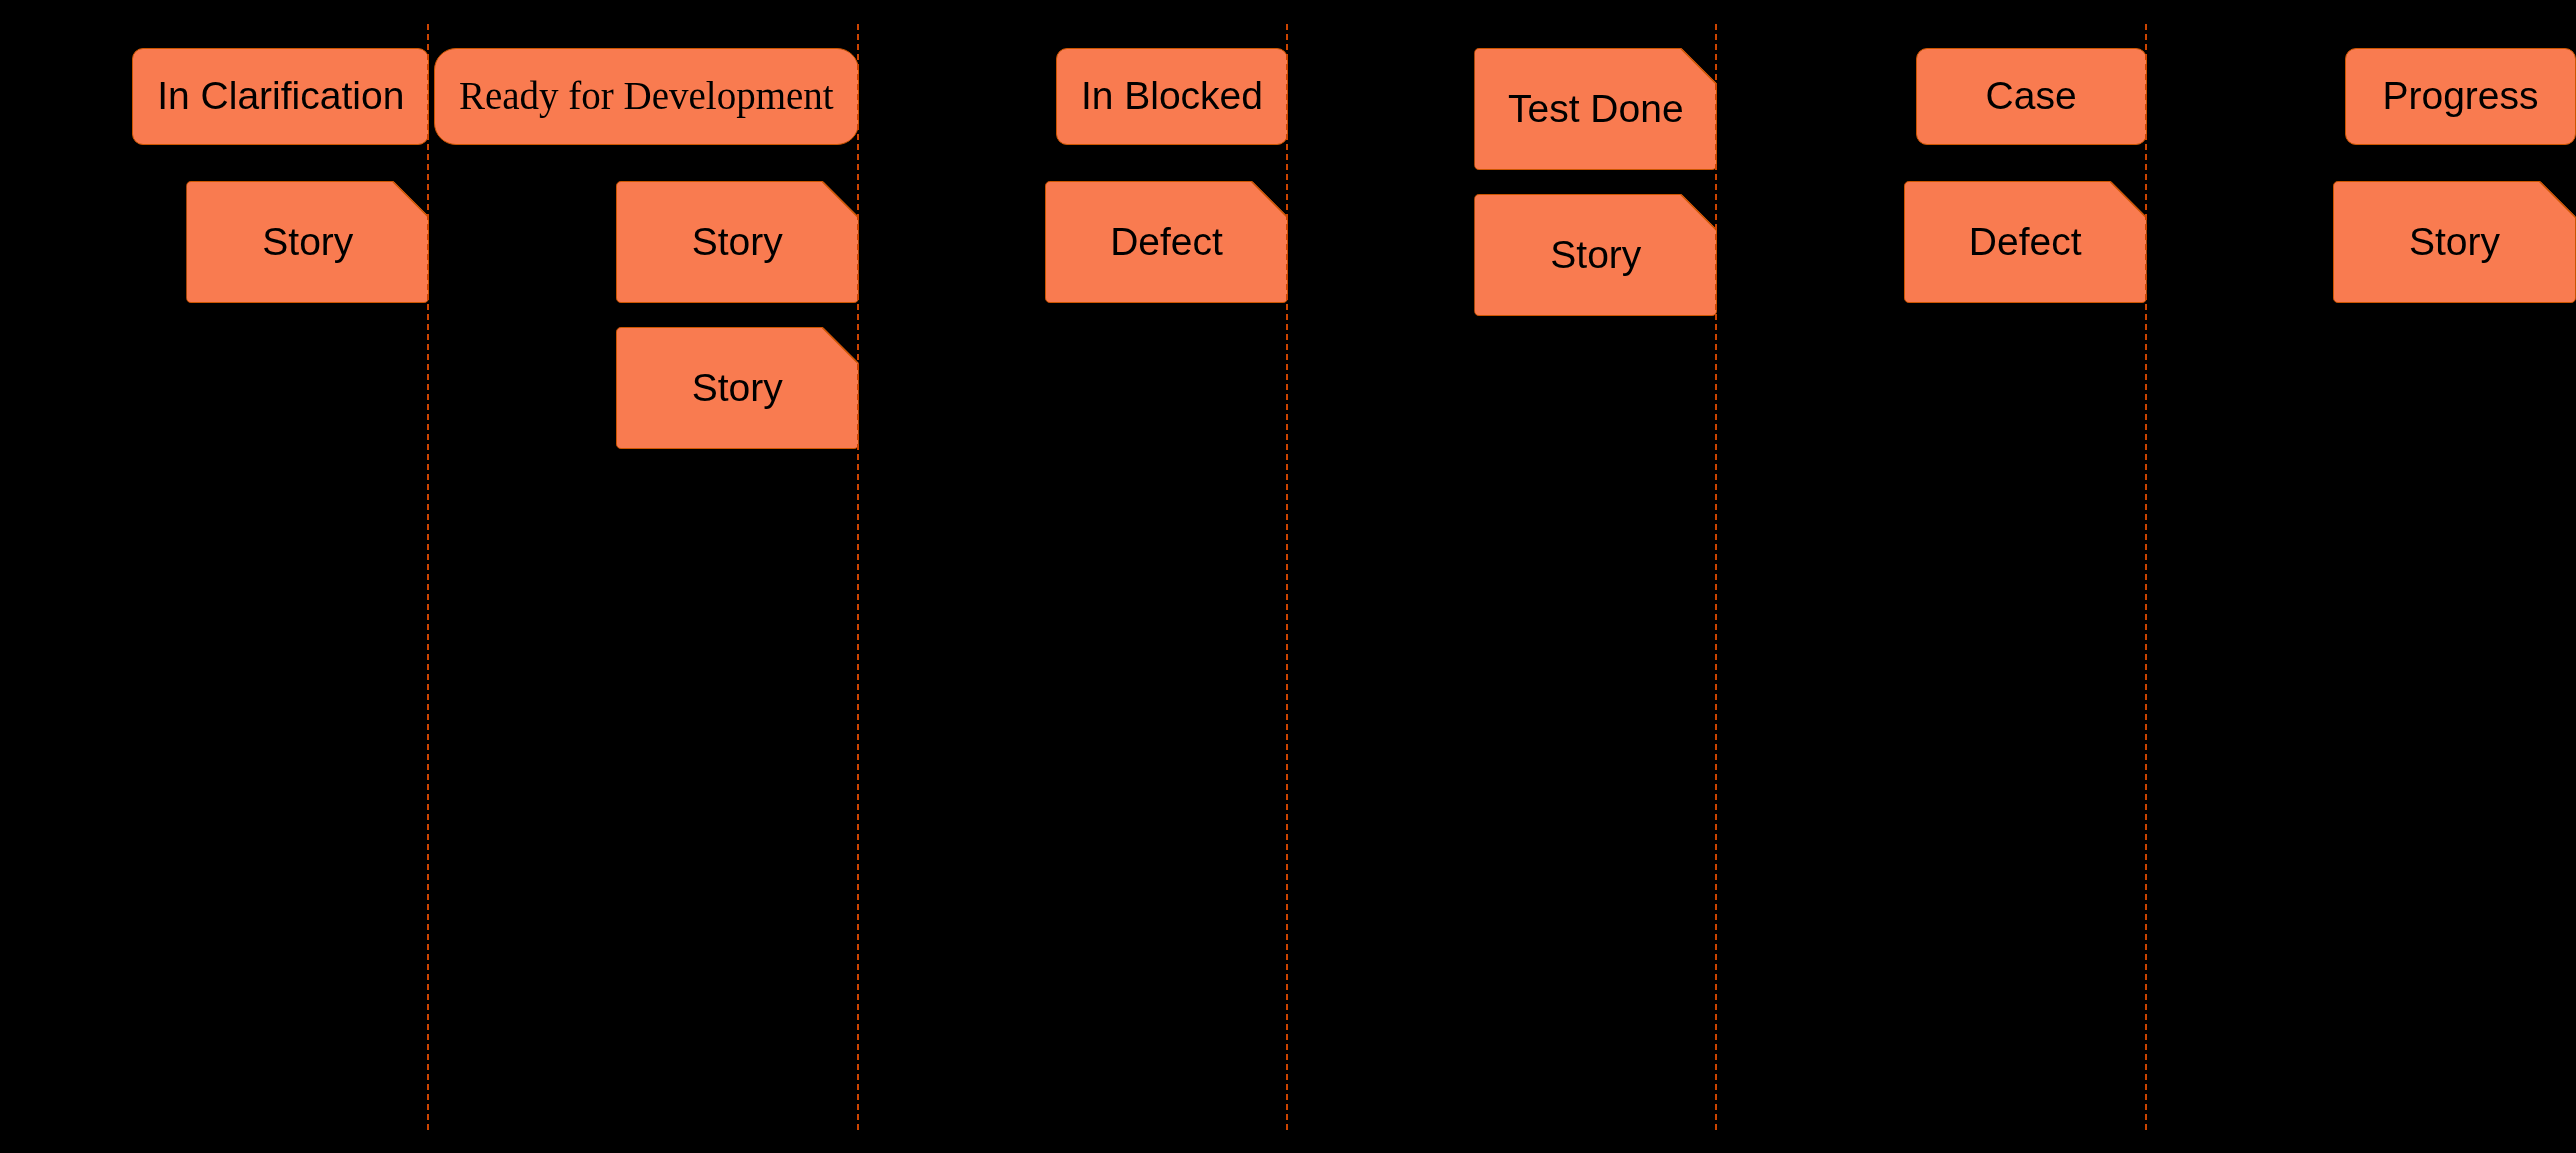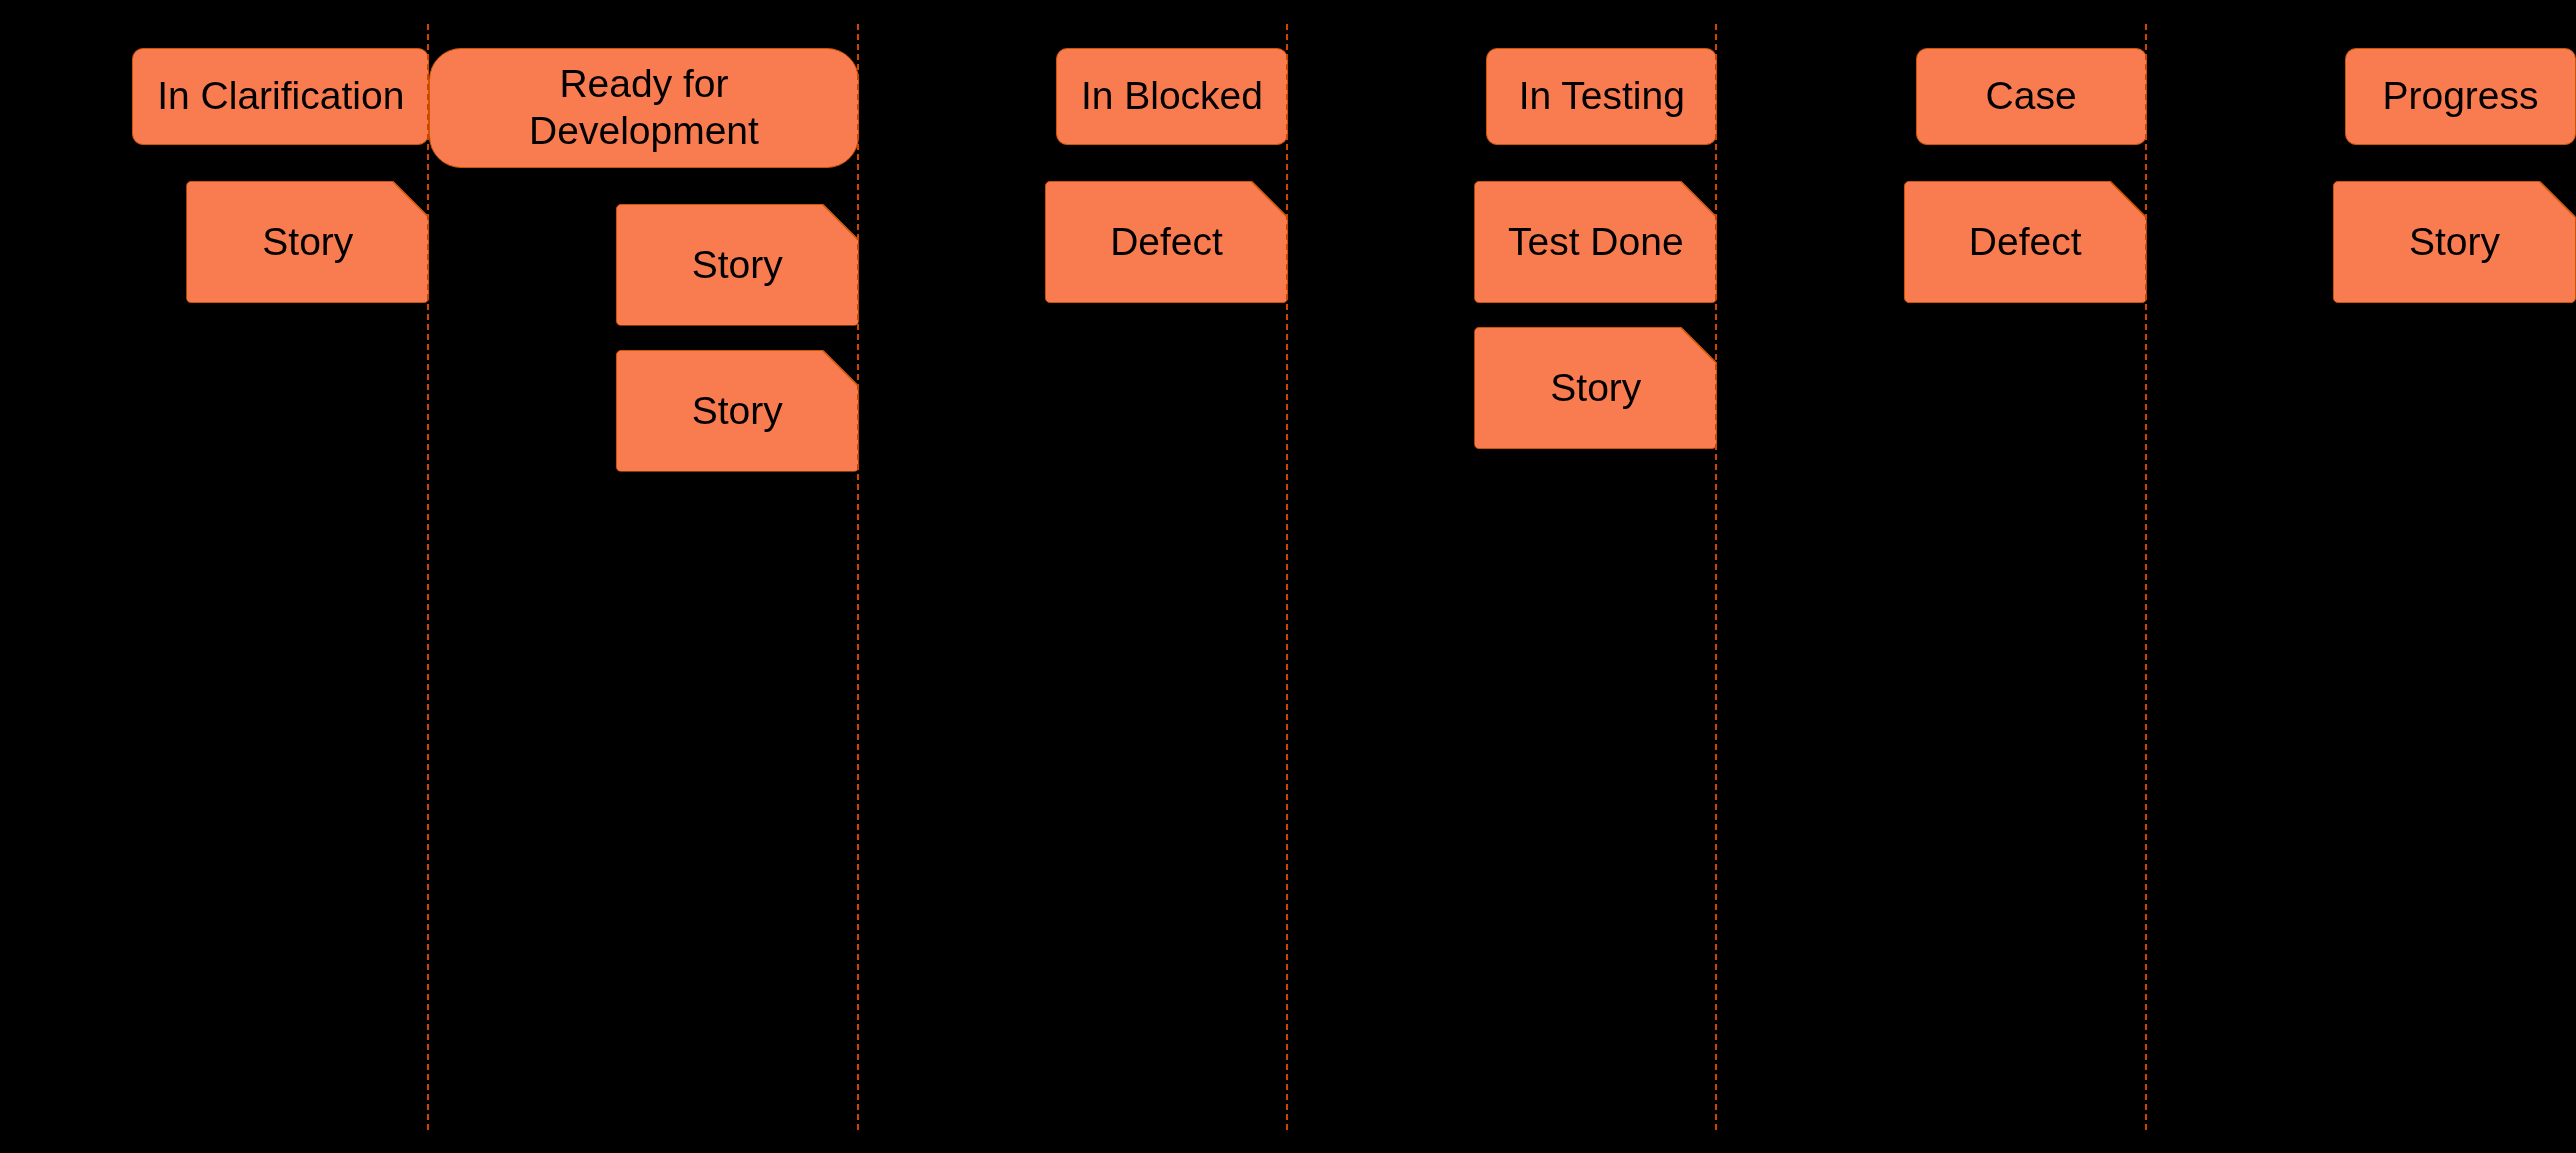--- a/index.html
+++ b/index.html
@@ -99,21 +99,22 @@
     }
 
     .card-text {
       font-size: 39px;
       font-weight: 400;
       color: #000;
     }
 
     
     .rounded-header {
-      border-radius: 32px;
+      border-radius: 22px;
+      font-family: Liberation Serif, serif;
     }
   </style>
 </head>
 <body>
 
 <div class="board" id="board-container">
 <div class="column">
       <div class="column-header">
         <span class="column-header-text">In Clarification</span>
       </div>
@@ -134,23 +135,20 @@
     </div>
     <div class="column">
       <div class="column-header">
         <span class="column-header-text">In Blocked</span>
       </div>
       <div class="card doc-style">
         <span class="card-text">Defect</span>
       </div>
     </div>
     <div class="column">
-      <div class="column-header">
-        <span class="column-header-text">In Testing</span>
-      </div>
       <div class="card doc-style">
         <span class="card-text">Test Done</span>
       </div>
       <div class="card doc-style">
         <span class="card-text">Story</span>
       </div>
     </div>
     <div class="column">
       <div class="column-header">
         <span class="column-header-text">Case</span>

